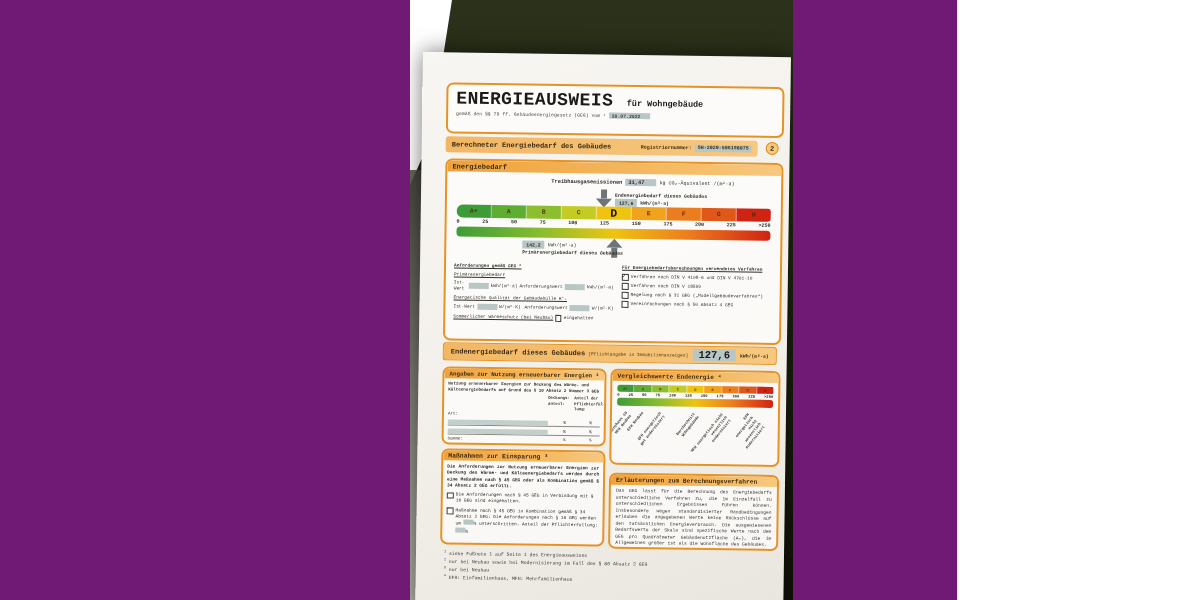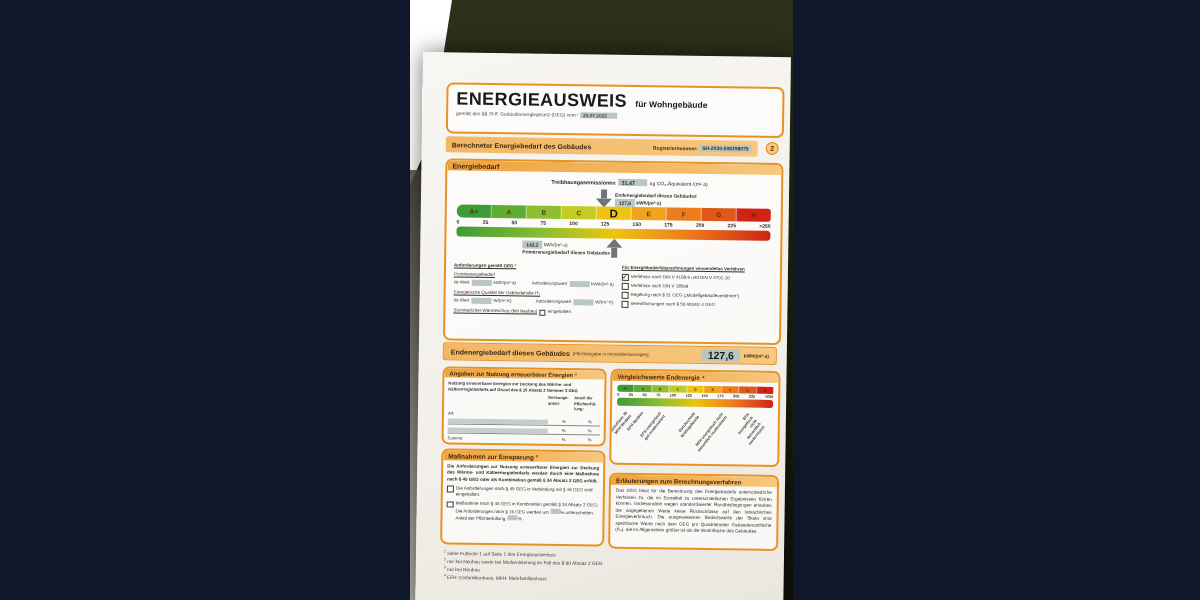--- a/index.html
+++ b/index.html
@@ -1,17 +1,17 @@
 <!DOCTYPE html>
 <html><head>
 <meta charset="utf-8">
 <style>
   html,body{margin:0;padding:0;background:#ffffff;}
-  .canvas{position:relative;width:1200px;height:600px;background:#0f172a;overflow:hidden;
-          font-family:Liberation Sans, sans-serif;}
+  .canvas{position:relative;width:957px;height:600px;background:#701a75;overflow:hidden;
+          font-family:Liberation Mono, monospace;}
   
   .photo{position:absolute;left:410px;top:0;width:383px;height:600px;overflow:hidden;
          background:linear-gradient(180deg,#2b311a 0%,#272c15 25%,#1c2010 55%,#111209 100%);}
   .page-corner{position:absolute;left:0;top:0;width:70px;height:200px;
          background:linear-gradient(110deg,#ffffff 55%,#d8d5cf 100%);
          clip-path:polygon(0 0,42px 0,20px 140px,0 185px);}
   .page-edge{position:absolute;left:0;top:170px;width:13px;height:430px;
          background:linear-gradient(180deg,#4a4a42 0%,#8a8880 45%,#d8d5cf 100%);opacity:.85;}
   .paper{position:absolute;left:13px;top:52px;width:368px;height:560px;
          background:linear-gradient(160deg,#f8f6f2 0%,#f2efe9 60%,#e9e6df 100%);

